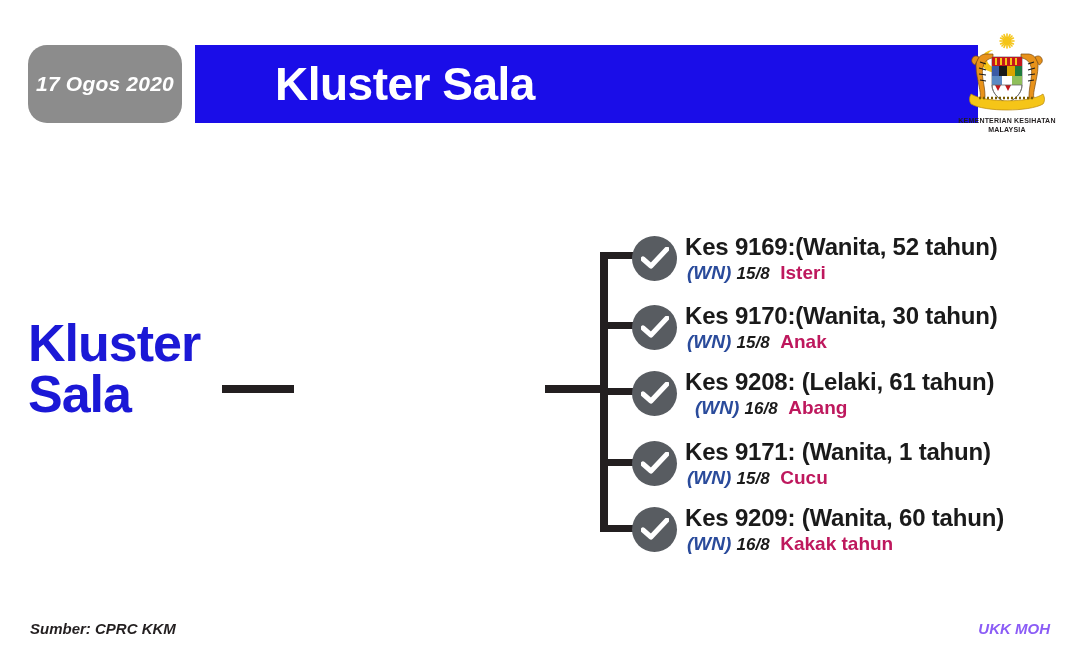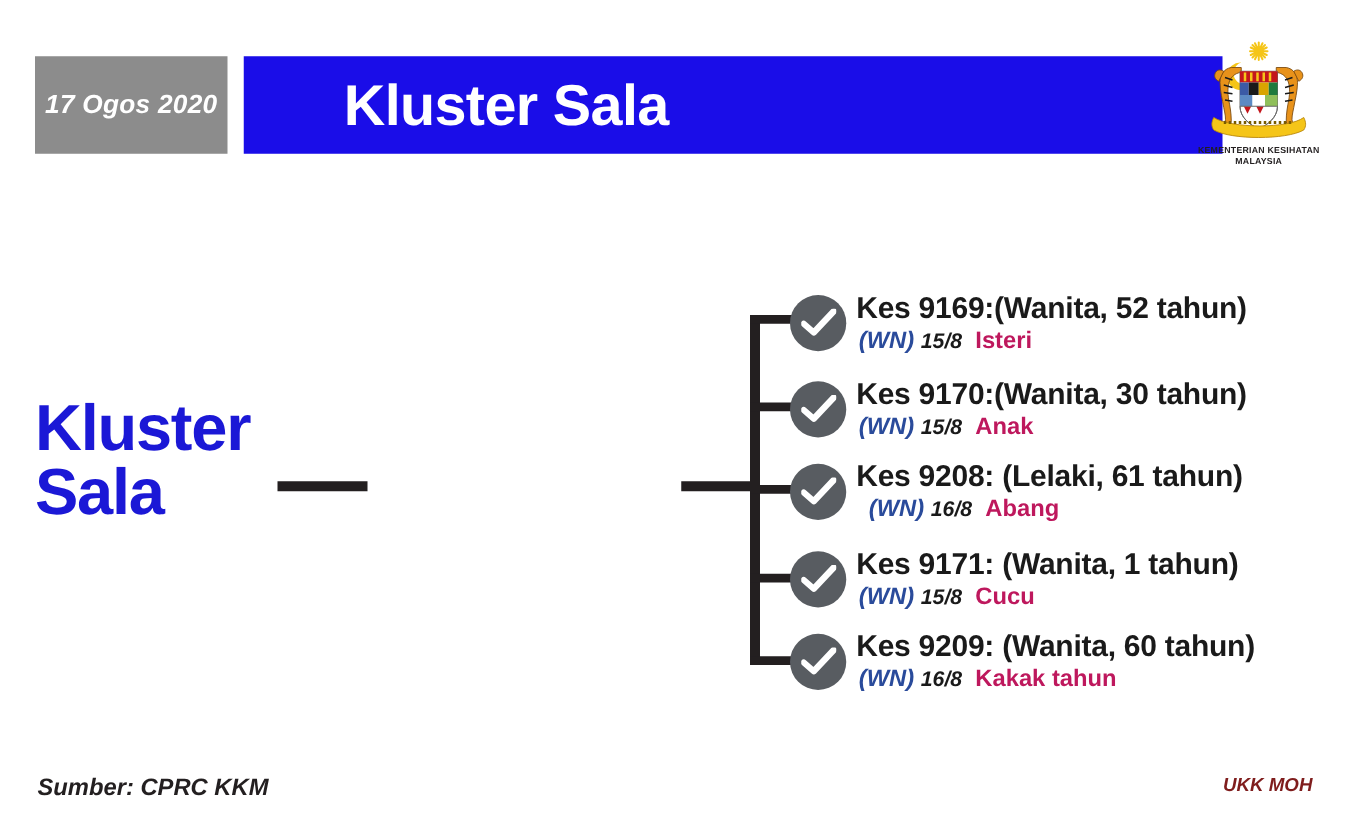--- a/index.html
+++ b/index.html
@@ -22,20 +22,21 @@
   .date-box {
     position: absolute;
     left: 28px;
     top: 45px;
     width: 154px;
     height: 78px;
     background: #8c8c8c;
     display: flex;
     align-items: center;
     justify-content: center;
+    border-radius: 19px;
   }
   .date-box span {
     color: #ffffff;
     font-size: 21px;
     font-style: italic;
     font-weight: bold;
     letter-spacing: 0.2px;
   }
   .title-bar {
     position: absolute;
@@ -181,33 +182,33 @@
   }
   .node-line2 .dt { font-size: 17px; }
   .indent-1 { padding-left: 2px; }
   .indent-2 { padding-left: 10px; }
 
   
   .footer-left {
     position: absolute;
     left: 30px;
     top: 620px;
-    font-size: 19px;
+    font-size: 15px;
     font-style: italic;
     font-weight: bold;
     color: #231f20;
   }
   .footer-right {
     position: absolute;
     right: 30px;
     top: 620px;
     font-size: 15px;
     font-style: italic;
     font-weight: bold;
-    color: #7f1d1d;
+    color: #8b5cf6;
   }
 </style>
 </head>
 <body>
 
 <div id="page">
 
   <div class="date-box">
     <span>17 Ogos 2020</span>
   </div>

